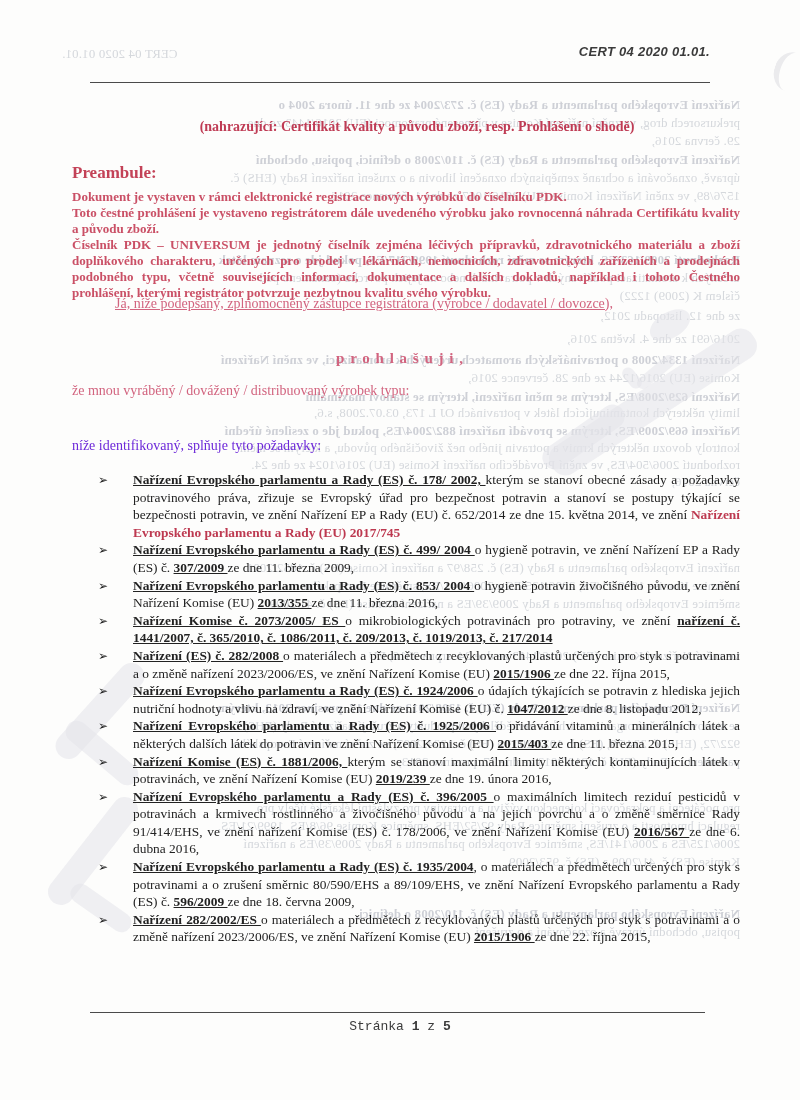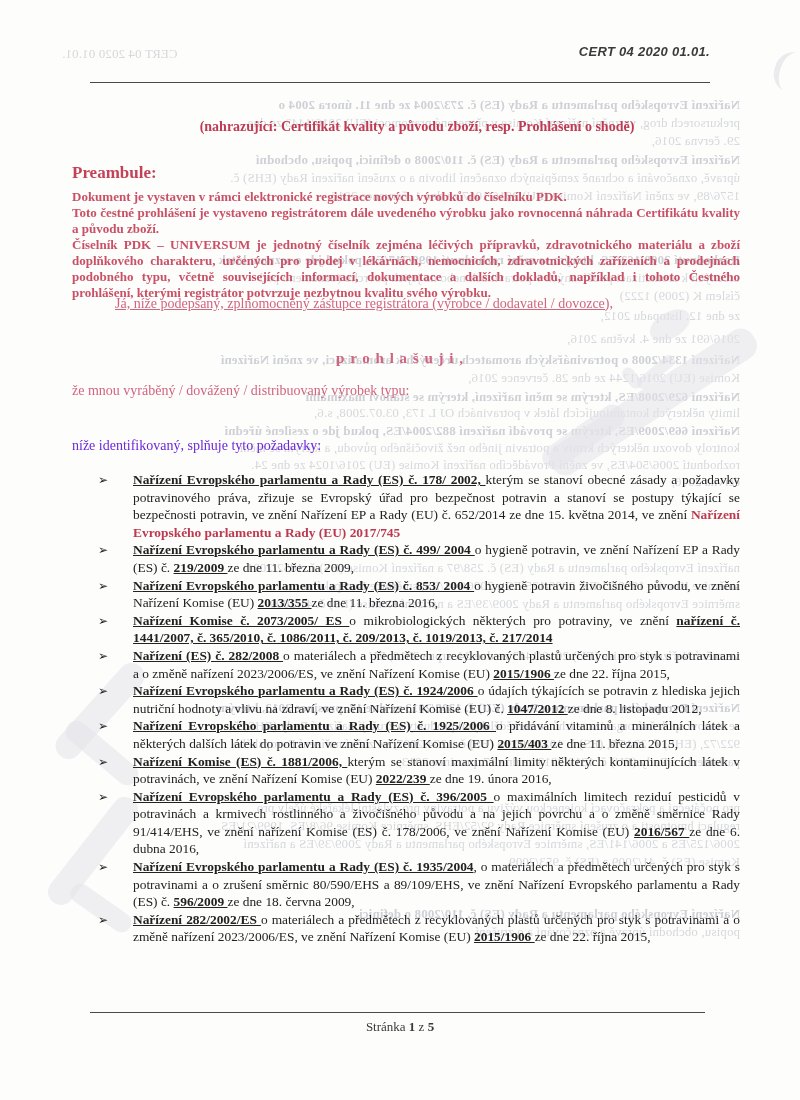--- a/index.html
+++ b/index.html
@@ -47,21 +47,21 @@
     color:#4d7ec0;font-weight:bold;border-bottom:2px solid #4d7ec0;}
   .requirements{position:absolute;top:438px;left:72px;width:668px;margin:0;
     font-size:14px;color:#6d28d9;}
   .reg-list{position:absolute;top:471px;left:72px;width:668px;}
   .reg-item{position:relative;padding-left:61px;font-size:13.4px;line-height:17.6px;
     text-align:justify;color:#222;}
   .reg-bullet{position:absolute;left:26px;top:1px;font-size:12px;color:#1c1c1c;}
   .seg-b{font-weight:bold;text-decoration:underline;}
   .seg-r{font-weight:bold;color:#bd3950;}
   .footer-text{position:absolute;top:1019px;left:0;width:100%;text-align:center;
-    font-family:Liberation Serif, serif;font-size:13px;color:#3a3a3a;}
+    font-family:Liberation Mono, monospace;font-size:13px;color:#3a3a3a;}
   .footer-text .pg{font-weight:bold;}
   .scan-artifact{position:absolute;right:-8px;top:52px;width:28px;height:40px;
     border-left:6px solid #e7e7ea;border-radius:50%;transform:rotate(18deg);opacity:.8;}
 </style>
 </head>
 <body>
 
 <div class="page">
 
   <div class="bleed-layer">
@@ -127,27 +127,27 @@
         <p>Číselník PDK – UNIVERSUM je jednotný číselník zejména léčivých přípravků, zdravotnického materiálu a zboží doplňkového charakteru, určených pro prodej v lékárnách, nemocnicích, zdravotnických zařízeních a prodejnách podobného typu, včetně souvisejících informací, dokumentace a dalších dokladů, například i tohoto Čestného prohlášení, kterými registrátor potvrzuje nezbytnou kvalitu svého výrobku.</p>
       </div>
 
     <p class="pink intro">Já, níže podepsaný, zplnomocněný zástupce registrátora (výrobce / dodavatel / dovozce),</p>
     <p class="pink verb">p r o h l a š u j i ,</p>
     <p class="pink product-line">že mnou vyráběný / dovážený / distribuovaný výrobek typu:</p>
     <p class="requirements">níže identifikovaný, splňuje tyto požadavky:</p>
 
     <div class="reg-list">
         <div class="reg-item"><span class="reg-bullet">➢</span><span class="seg-b">Nařízení Evropského parlamentu a Rady (ES) č. 178/ 2002, </span><span class="seg-n">kterým se stanoví obecné zásady a požadavky potravinového práva, zřizuje se Evropský úřad pro bezpečnost potravin a stanoví se postupy týkající se bezpečnosti potravin, ve znění Nařízení EP a Rady (EU) č. 652/2014 ze dne 15. května 2014, ve znění </span><span class="seg-r">Nařízení Evropského parlamentu a Rady (EU) 2017/745</span></div>
-        <div class="reg-item"><span class="reg-bullet">➢</span><span class="seg-b">Nařízení Evropského parlamentu a Rady (ES) č. 499/ 2004 </span><span class="seg-n">o hygieně potravin, ve znění Nařízení EP a Rady (ES) č. </span><span class="seg-b">219/2009 </span><span class="seg-n">ze dne 11. března 2009,</span></div>
+        <div class="reg-item"><span class="reg-bullet">➢</span><span class="seg-b">Nařízení Evropského parlamentu a Rady (ES) č. 499/ 2004 </span><span class="seg-n">o hygieně potravin, ve znění Nařízení EP a Rady (ES) č. </span><span class="seg-b">307/2009 </span><span class="seg-n">ze dne 11. března 2009,</span></div>
         <div class="reg-item"><span class="reg-bullet">➢</span><span class="seg-b">Nařízení Evropského parlamentu a Rady (ES) č. 853/ 2004 </span><span class="seg-n">o hygieně potravin živočišného původu, ve znění Nařízení Komise (EU) </span><span class="seg-b">2013/355 </span><span class="seg-n">ze dne 11. března 2016,</span></div>
-        <div class="reg-item"><span class="reg-bullet">➢</span><span class="seg-b">Nařízení Komise č. 2073/2005/ ES </span><span class="seg-n">o mikrobiologických některých pro potraviny, ve znění </span><span class="seg-b">nařízení č. 1441/2007, č. 365/2010, č. 1086/2011, č. 209/2013, č. 1019/2013, č. 217/2014</span></div>
+        <div class="reg-item"><span class="reg-bullet">➢</span><span class="seg-b">Nařízení Komise č. 2073/2005/ ES </span><span class="seg-n">o mikrobiologických potravinách pro potraviny, ve znění </span><span class="seg-b">nařízení č. 1441/2007, č. 365/2010, č. 1086/2011, č. 209/2013, č. 1019/2013, č. 217/2014</span></div>
         <div class="reg-item"><span class="reg-bullet">➢</span><span class="seg-b">Nařízení (ES) č. 282/2008 </span><span class="seg-n">o materiálech a předmětech z recyklovaných plastů určených pro styk s potravinami a o změně nařízení 2023/2006/ES, ve znění Nařízení Komise (EU) </span><span class="seg-b">2015/1906 </span><span class="seg-n">ze dne 22. října 2015,</span></div>
         <div class="reg-item"><span class="reg-bullet">➢</span><span class="seg-b">Nařízení Evropského parlamentu a Rady (ES) č. 1924/2006 </span><span class="seg-n">o údajích týkajících se potravin z hlediska jejich nutriční hodnoty a vlivu na zdraví, ve znění Nařízení Komise (EU) č. </span><span class="seg-b">1047/2012 </span><span class="seg-n">ze dne 8. listopadu 2012,</span></div>
         <div class="reg-item"><span class="reg-bullet">➢</span><span class="seg-b">Nařízení Evropského parlamentu a Rady (ES) č. 1925/2006 </span><span class="seg-n">o přidávání vitaminů a minerálních látek a některých dalších látek do potravin ve znění Nařízení Komise (EU) </span><span class="seg-b">2015/403 </span><span class="seg-n">ze dne 11. března 2015,</span></div>
-        <div class="reg-item"><span class="reg-bullet">➢</span><span class="seg-b">Nařízení Komise (ES) č. 1881/2006, </span><span class="seg-n">kterým se stanoví maximální limity některých kontaminujících látek v potravinách, ve znění Nařízení Komise (EU) </span><span class="seg-b">2022/239 </span><span class="seg-n">ze dne 19. února 2016,</span></div>
+        <div class="reg-item"><span class="reg-bullet">➢</span><span class="seg-b">Nařízení Komise (ES) č. 1881/2006, </span><span class="seg-n">kterým se stanoví maximální limity některých kontaminujících látek v potravinách, ve znění Nařízení Komise (EU) </span><span class="seg-b">2019/239 </span><span class="seg-n">ze dne 19. února 2016,</span></div>
         <div class="reg-item"><span class="reg-bullet">➢</span><span class="seg-b">Nařízení Evropského parlamentu a Rady (ES) č. 396/2005 </span><span class="seg-n">o maximálních limitech reziduí pesticidů v potravinách a krmivech rostlinného a živočišného původu a na jejich povrchu a o změně směrnice Rady 91/414/EHS, ve znění nařízení Komise (ES) č. 178/2006, ve znění Nařízení Komise (EU) </span><span class="seg-b">2016/567 </span><span class="seg-n">ze dne 6. dubna 2016,</span></div>
         <div class="reg-item"><span class="reg-bullet">➢</span><span class="seg-b">Nařízení Evropského parlamentu a Rady (ES) č. 1935/2004</span><span class="seg-n">, o materiálech a předmětech určených pro styk s potravinami a o zrušení směrnic 80/590/EHS a 89/109/EHS, ve znění Nařízení Evropského parlamentu a Rady (ES) č. </span><span class="seg-b">596/2009 </span><span class="seg-n">ze dne 18. června 2009,</span></div>
         <div class="reg-item"><span class="reg-bullet">➢</span><span class="seg-b">Nařízení 282/2002/ES </span><span class="seg-n">o materiálech a předmětech z recyklovaných plastů určených pro styk s potravinami a o změně nařízení 2023/2006/ES, ve znění Nařízení Komise (EU) </span><span class="seg-b">2015/1906 </span><span class="seg-n">ze dne 22. října 2015,</span></div>
       </div>
 
     <div class="rule rule-bottom"></div>
     <div class="footer-text"><span>Stránka</span> <span class="pg">1</span> <span>z</span> <span class="pg">5</span></div>
   </div>
 </div>
 

